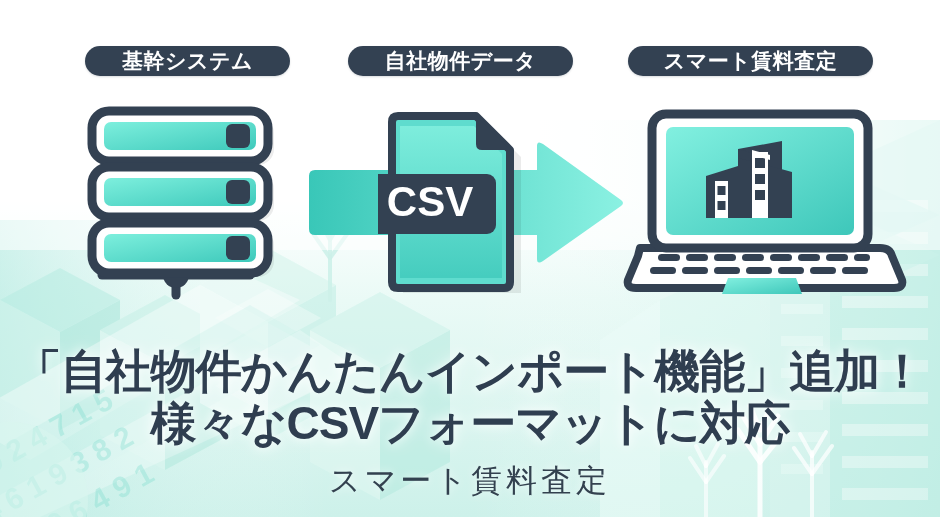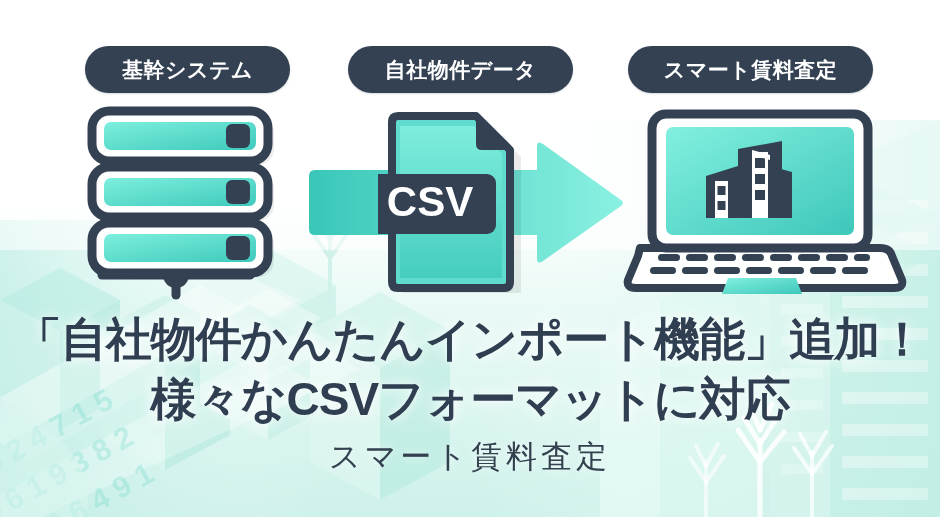--- a/index.html
+++ b/index.html
@@ -13,21 +13,21 @@
   
   .bg-base{position:absolute;inset:0;background:#ffffff;}
   .bg-svg{position:absolute;inset:0;width:940px;height:517px;}
 
   
   .pill{
     position:absolute;
     display:flex;align-items:center;justify-content:center;
     background:#334152;color:#ffffff;
     border-radius:999px;
-    height:47px;
+    height:30px;
     font-size:21px;font-weight:700;
     letter-spacing:.5px;
     white-space:nowrap;
     box-shadow:0 1px 2px rgba(40,55,70,.18);
   }
   #pill-core{left:85px;top:46px;width:205px;}
   #pill-data{left:348px;top:46px;width:225px;text-align:center;}
   #pill-smart{left:628px;top:46px;width:245px;}
 
   
@@ -38,22 +38,22 @@
     position:absolute;left:0;right:0;top:315px;
     text-align:center;
   }
   .h-line{
     color:#2f3e50;
     font-weight:800;
     line-height:1.08;
     white-space:nowrap;
     text-shadow:0 0 10px rgba(255,255,255,.85),0 0 20px rgba(255,255,255,.7);
   }
-  #headline1{font-size:46px;letter-spacing:-1px;}
-  #headline2{font-size:46px;letter-spacing:-1px;margin-top:10px;}
+  #headline1{font-size:46px;letter-spacing:-1px;margin-top:32px;}
+  #headline2{font-size:46px;letter-spacing:-1px;margin-top:2px;}
   #subtitle{
     margin-top:12px;
     font-size:31px;font-weight:500;color:#33414f;letter-spacing:4px;
     white-space:nowrap;
     text-shadow:0 0 10px rgba(255,255,255,.8);
   }
 </style>
 </head>
 <body>
 

